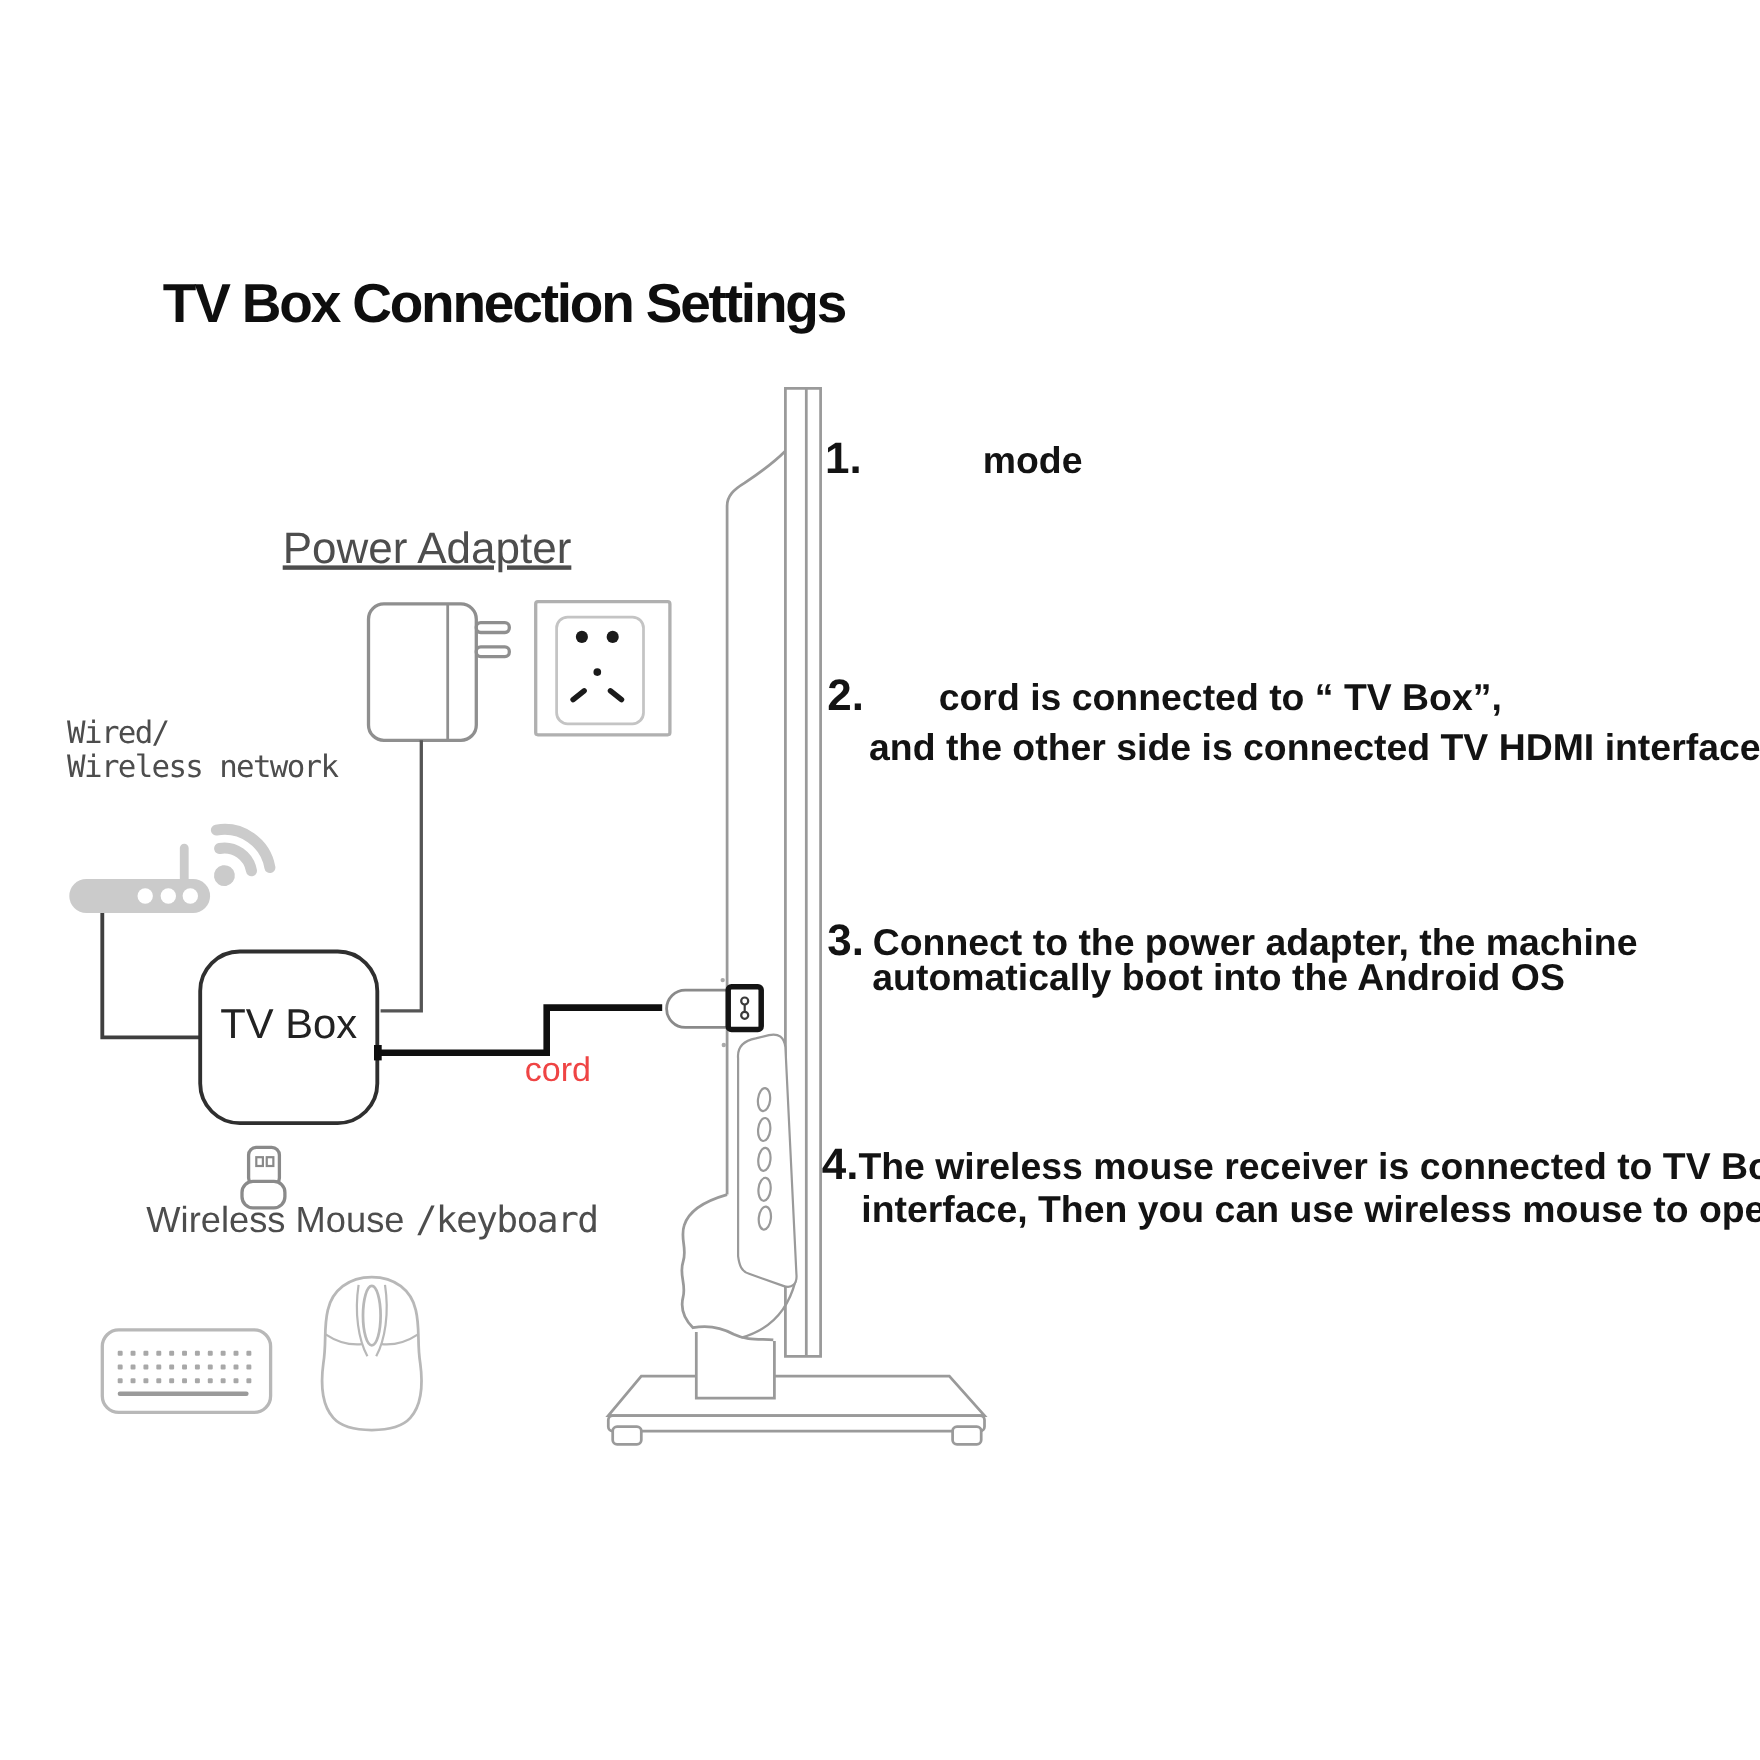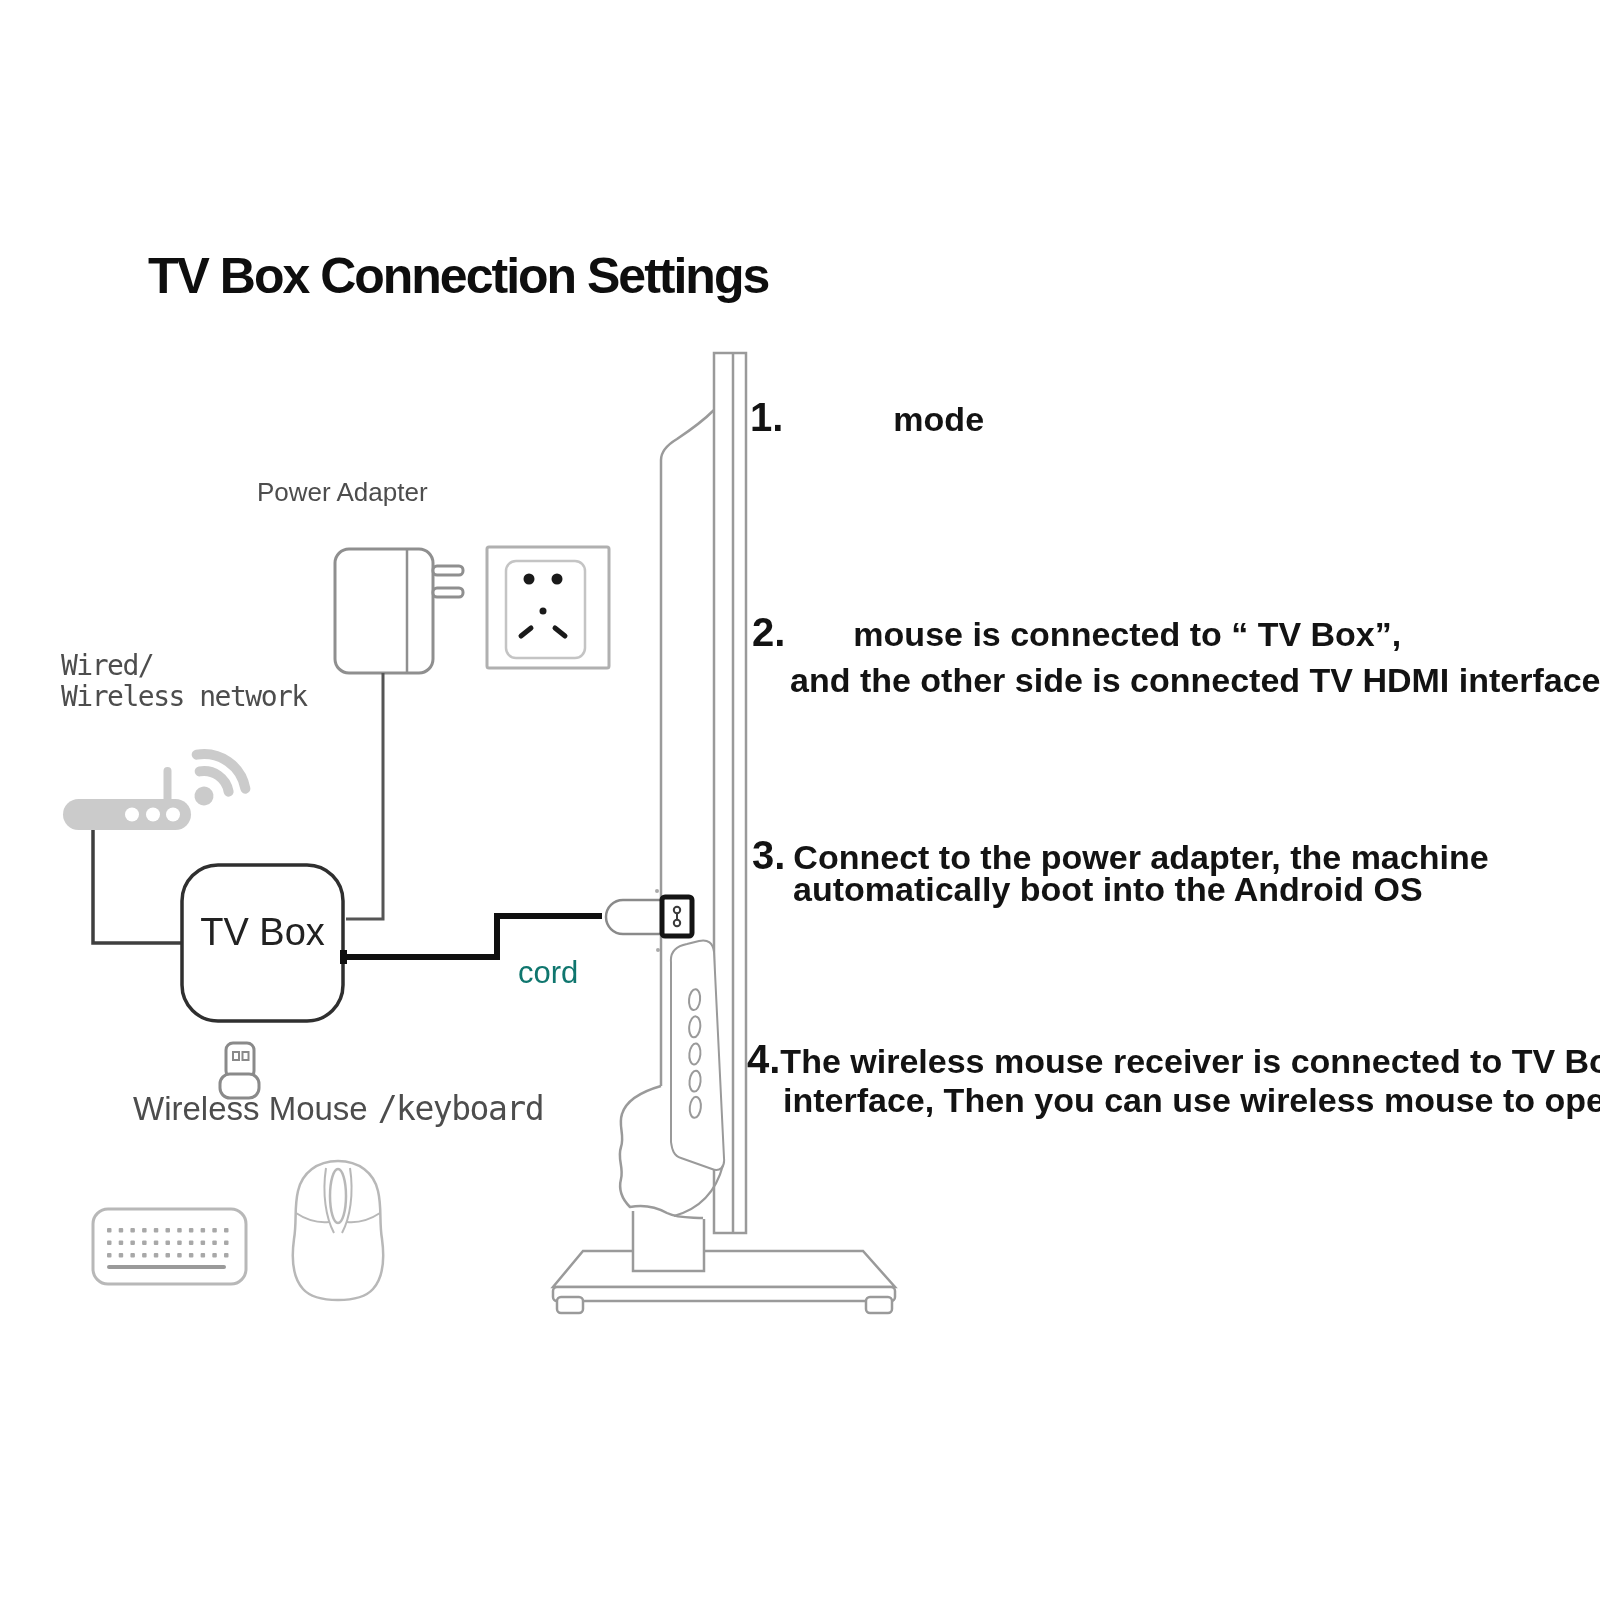--- a/index.html
+++ b/index.html
@@ -9,32 +9,32 @@
     background:#ffffff;
     font-family:"Liberation Sans",sans-serif;
     overflow:hidden;
   }
   .abs{position:absolute;}
   #title{
     left:148px;top:247px;
     font-size:50px;font-weight:700;letter-spacing:-2px;
     color:#0e0e0e;white-space:nowrap;
   }
-  #lbl-power{left:257px;top:477px;font-size:26px;color:#4d4d4d;white-space:nowrap;}
+  #lbl-power{left:257px;top:477px;font-size:40px;color:#4d4d4d;white-space:nowrap;text-decoration:underline;}
   #lbl-network{
     left:61px;top:650px;font-size:28px;color:#4d4d4d;
     font-family:"DejaVu Sans Mono",monospace;letter-spacing:-1.5px;line-height:1.12;
   }
   #lbl-network span{display:block;}
   #lbl-tvbox{
     left:182px;top:865px;width:161px;height:134px;
     display:flex;align-items:center;justify-content:center;
     font-size:38px;color:#222;white-space:nowrap;
   }
-  #lbl-cord{left:477px;top:955px;font-size:31px;color:#0f766e;white-space:nowrap;margin-left:41px;}
+  #lbl-cord{left:477px;top:955px;font-size:31px;color:#ef4444;white-space:nowrap;}
   #lbl-periph{left:133px;top:1089px;font-size:33px;color:#4d4d4d;white-space:nowrap;}
   #lbl-periph .alt{
     font-family:"DejaVu Sans Mono",monospace;letter-spacing:-1.5px;margin-left:10px;
   }
   .step-row{
     display:flex;align-items:baseline;
     font-size:34px;font-weight:700;color:#131313;white-space:nowrap;
   }
   .step-row .num{font-size:40px;font-weight:700;}
   .gap{display:inline-block;height:1px;}
@@ -221,21 +221,21 @@
 
   <div class="abs step-row" id="s1">
     <span class="num">1.</span>
       <span class="gap"></span>
       <span>mode</span>
   </div>
 
   <div class="abs step-row" id="s2a">
     <span class="num">2.</span>
       <span class="gap"></span>
-      <span>mouse is connected to “ TV Box”,</span>
+      <span>cord is connected to “ TV Box”,</span>
   </div>
   <div class="abs step-row" id="s2b">
     <span>and the other side is connected TV HDMI interface</span>
   </div>
 
   <div class="abs step-row" id="s3a">
     <span class="num">3.</span>
       <span class="gap"></span>
       <span>Connect to the power adapter, the machine</span>
   </div>

